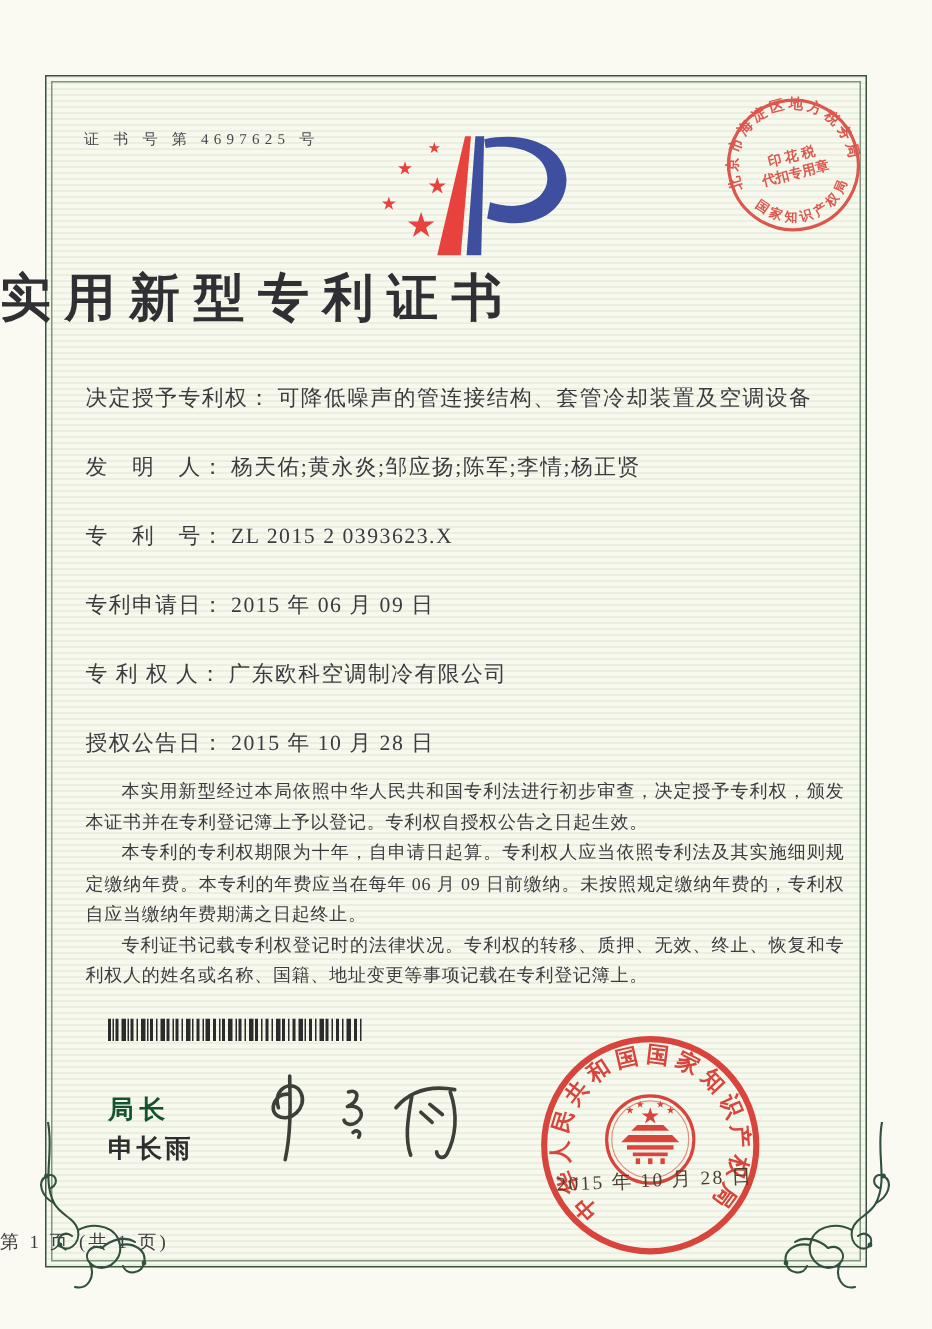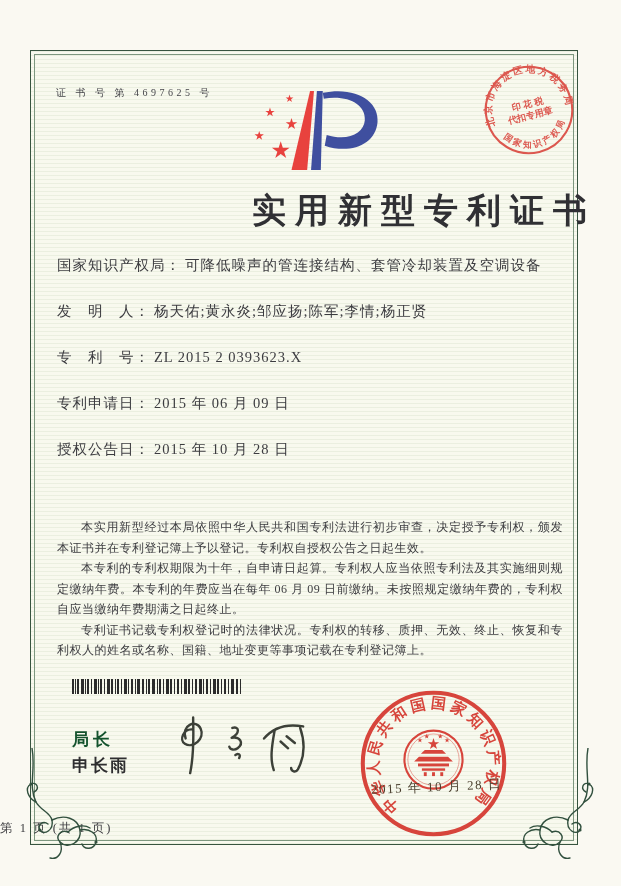--- a/index.html
+++ b/index.html
@@ -12,21 +12,21 @@
     position:absolute;left:31px;top:51px;right:44px;bottom:42px;
     background:
       repeating-linear-gradient(180deg, rgba(164,186,148,0.16) 0 1px, rgba(255,255,255,0) 1px 4px),
       #f8f9ee;
   }
   .frame-outer{position:absolute;left:30px;top:50px;right:43px;bottom:41px;border:1.6px solid #37543f;}
   .frame-inner{position:absolute;left:34px;top:54px;right:47px;bottom:45px;border:1px solid #7d977f;}
   .cert-no{position:absolute;left:56px;top:86px;font-size:10px;letter-spacing:3.5px;color:#45454a;}
   .logo{position:absolute;left:231px;top:86px;width:164px;height:88px;}
   .stamp{position:absolute;left:481px;top:62px;width:96px;height:96px;opacity:.88;transform:rotate(-14deg);}
-  .title{position:absolute;left:0;right:13px;top:176px;margin:12px;text-align:right;
+  .title{position:absolute;left:0;right:13px;top:176px;margin:0;text-align:left;
     font-size:34px;font-weight:bold;letter-spacing:9px;color:#303034;}
   .fields{position:absolute;left:57px;top:256px;right:50px;}
   .field-row{height:18px;margin-bottom:28px;font-size:14.5px;color:#3c3c40;letter-spacing:1px;white-space:nowrap;}
   .flabel{margin-right:4px;}
   .paras{position:absolute;left:57px;right:58px;top:517px;font-size:12px;line-height:20.5px;
     color:#3c3c40;text-align:justify;letter-spacing:0.5px;}
   .paras p{margin:0;text-indent:2em;}
   .barcode{position:absolute;left:72px;top:679px;width:170px;height:15px;}
   .signer-title{position:absolute;left:72px;top:728px;font-size:17px;letter-spacing:4px;color:#14532d;
     font-family:Liberation Sans, sans-serif;font-weight:600;}
@@ -82,30 +82,33 @@
       <textPath href="#stArcB" startOffset="2">国家知识产权局</textPath>
     </text>
     <text x="50" y="47" text-anchor="middle" font-size="9.5" fill="#d9423a" font-weight="bold">印 花 税</text>
     <text x="50" y="59" text-anchor="middle" font-size="9.5" fill="#d9423a" font-weight="bold">代扣专用章</text>
   </svg>
 
   <h1 class="title">实用新型专利证书</h1>
 
   <div class="fields">
     <div class="field-row">
-      <span class="flabel">国家知识产权局：</span><span class="fvalue">可降低噪声的管连接结构、套管冷却装置及空调设备</span>
+      <span class="flabel">决定授予专利权：</span><span class="fvalue">可降低噪声的管连接结构、套管冷却装置及空调设备</span>
     </div>
     <div class="field-row">
       <span class="flabel">发　明　人：</span><span class="fvalue">杨天佑;黄永炎;邹应扬;陈军;李情;杨正贤</span>
     </div>
     <div class="field-row">
       <span class="flabel">专　利　号：</span><span class="fvalue">ZL 2015 2 0393623.X</span>
     </div>
     <div class="field-row">
       <span class="flabel">专利申请日：</span><span class="fvalue">2015 年 06 月 09 日</span>
+    </div>
+    <div class="field-row">
+      <span class="flabel">专 利 权 人：</span><span class="fvalue">广东欧科空调制冷有限公司</span>
     </div>
     <div class="field-row">
       <span class="flabel">授权公告日：</span><span class="fvalue">2015 年 10 月 28 日</span>
     </div>
   </div>
 
   <div class="paras">
     <p>本实用新型经过本局依照中华人民共和国专利法进行初步审查，决定授予专利权，颁发本证书并在专利登记簿上予以登记。专利权自授权公告之日起生效。</p>
     <p>本专利的专利权期限为十年，自申请日起算。专利权人应当依照专利法及其实施细则规定缴纳年费。本专利的年费应当在每年 06 月 09 日前缴纳。未按照规定缴纳年费的，专利权自应当缴纳年费期满之日起终止。</p>
     <p>专利证书记载专利权登记时的法律状况。专利权的转移、质押、无效、终止、恢复和专利权人的姓名或名称、国籍、地址变更等事项记载在专利登记簿上。</p>

